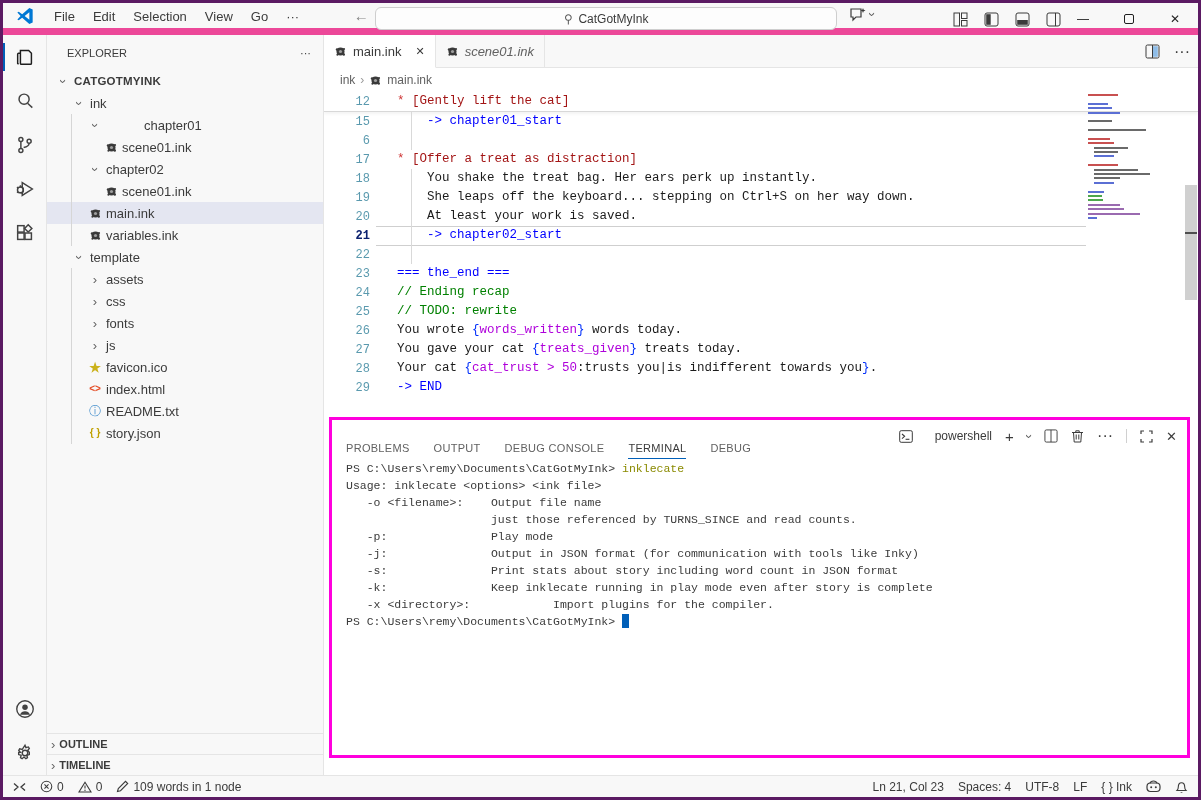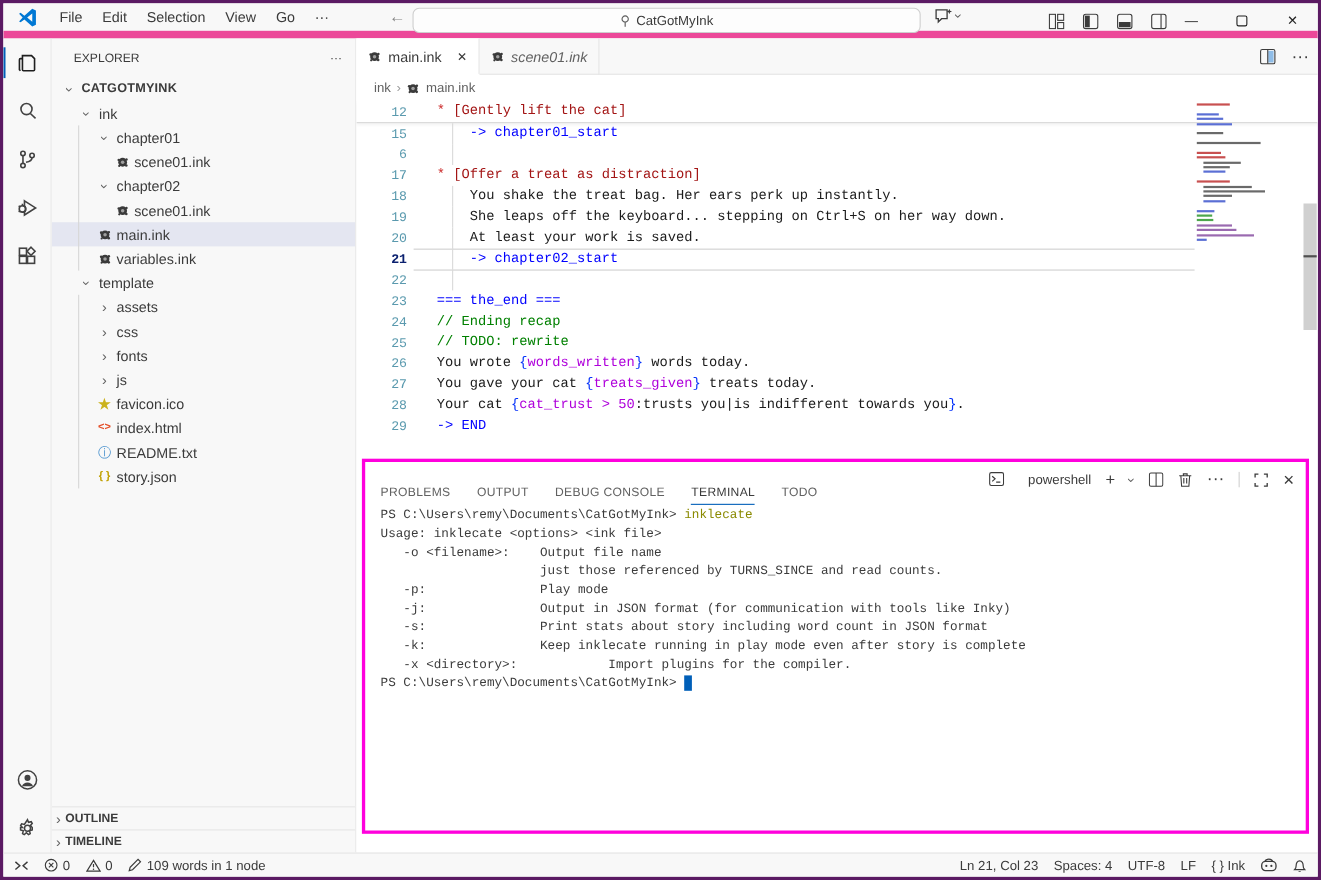--- a/index.html
+++ b/index.html
@@ -83,21 +83,21 @@
   #scroll-thumb { position:absolute; top:93px; left:1px; width:12px; height:115px; background:rgba(110,110,110,.32); }
   #scroll-marker { position:absolute; top:140px; left:1px; width:12px; height:2px; background:#4f4f4f; }
 
   
   #panel-box { position:absolute; top:382px; left:5px; right:8px; height:341px; border:3px solid #ff00dd; background:#fff; }
   #panel-tabs { height:32px; display:flex; align-items:center; padding-left:14px; gap:24px; position:relative; }
   .panel-tab { font-size:11px; color:#616161; letter-spacing:.3px; height:32px; display:flex; align-items:center; position:relative;margin-top:24px; }
   .panel-tab.active { color:#3b3b3b; }
   .panel-tab.active::after { content:""; position:absolute; left:0; right:0; bottom:5px; height:1.5px; background:#005fb8; }
   #panel-actions { position:absolute; right:10px; top:0; height:32px; display:flex; align-items:center; gap:13px; color:#3b3b3b; }
-  #panel-actions .shell-label { font-size:12px; color:#3b3b3b; display:flex; align-items:flex-start; gap:22px; }
+  #panel-actions .shell-label { font-size:12px; color:#3b3b3b; display:flex; align-items:flex-end; gap:22px; }
   .pa-sep { width:1px; height:14px; background:#d0d0d0; }
   #terminal { padding:8px 0 0 14px; font-family:"Liberation Mono","DejaVu Sans Mono",monospace; font-size:11.5px; line-height:17px; color:#3b3b3b; }
   .term-line { white-space:pre; height:17px; }
   .tm-cmd { color:#8a8a00; }
   .tm-cursor { display:inline-block; width:7px; height:14px; background:#005fb8; vertical-align:text-bottom; }
 
   
   #statusbar { position:absolute; bottom:0; left:0; right:0; height:22px; background:#f8f8f8; border-top:1px solid #e5e5e5; display:flex; align-items:center; font-size:12px; color:#3b3b3b; padding:0 10px; }
   .sb-item { display:flex; align-items:center; gap:4px; margin-right:14px; white-space:nowrap; }
   #sb-right { margin-left:auto; display:flex; align-items:center; }
@@ -223,21 +223,21 @@
             <span class="tree-chev open">›</span>
           </span>
           <span class="tree-label">CATGOTMYINK</span>
         </div>
         <div class="tree-row" style="padding-left: 24px;">
           <span class="slot">
             <span class="tree-chev open">›</span>
           </span>
           <span class="tree-label">ink</span>
         </div>
-        <div class="tree-row" style="padding-left: 40px;">
+        <div class="tree-row" style="padding-left: 40px; gap: 38px;">
           <span class="slot">
             <span class="tree-chev open">›</span>
           </span>
           <span class="tree-label">chapter01</span>
         </div>
         <div class="tree-row" style="padding-left: 56px;">
           <span class="slot">
             <span>
               <svg width="13" height="13" viewBox="0 0 13 13">
                 <circle cx="6.5" cy="6.5" r="4" fill="#3a3a3a"></circle>
@@ -540,21 +540,21 @@
       </div>
     </div>
 
     <div id="panel-box">
       <div id="panel-tabs">
         <div id="panel-tabs-host" style="display:flex; gap:24px;">
             <div class="panel-tab">PROBLEMS</div>
             <div class="panel-tab">OUTPUT</div>
             <div class="panel-tab">DEBUG CONSOLE</div>
             <div class="panel-tab active">TERMINAL</div>
-            <div class="panel-tab">TODO</div>
+            <div class="panel-tab">DEBUG</div>
           </div>
         <div id="panel-actions">
           <span class="shell-label">
             <svg width="14" height="13" viewBox="0 0 14 13">
                 <rect x="0.7" y="0.7" width="12.6" height="11.6" rx="1.5" fill="none" stroke="#3b3b3b"></rect>
                 <path d="M3 4l2.6 2.3L3 8.6" fill="none" stroke="#3b3b3b" stroke-width="1.1"></path>
                 <line x1="6.6" y1="9.3" x2="10.4" y2="9.3" stroke="#3b3b3b" stroke-width="1.1"></line>
               </svg>
             <span>powershell</span>
           </span>

